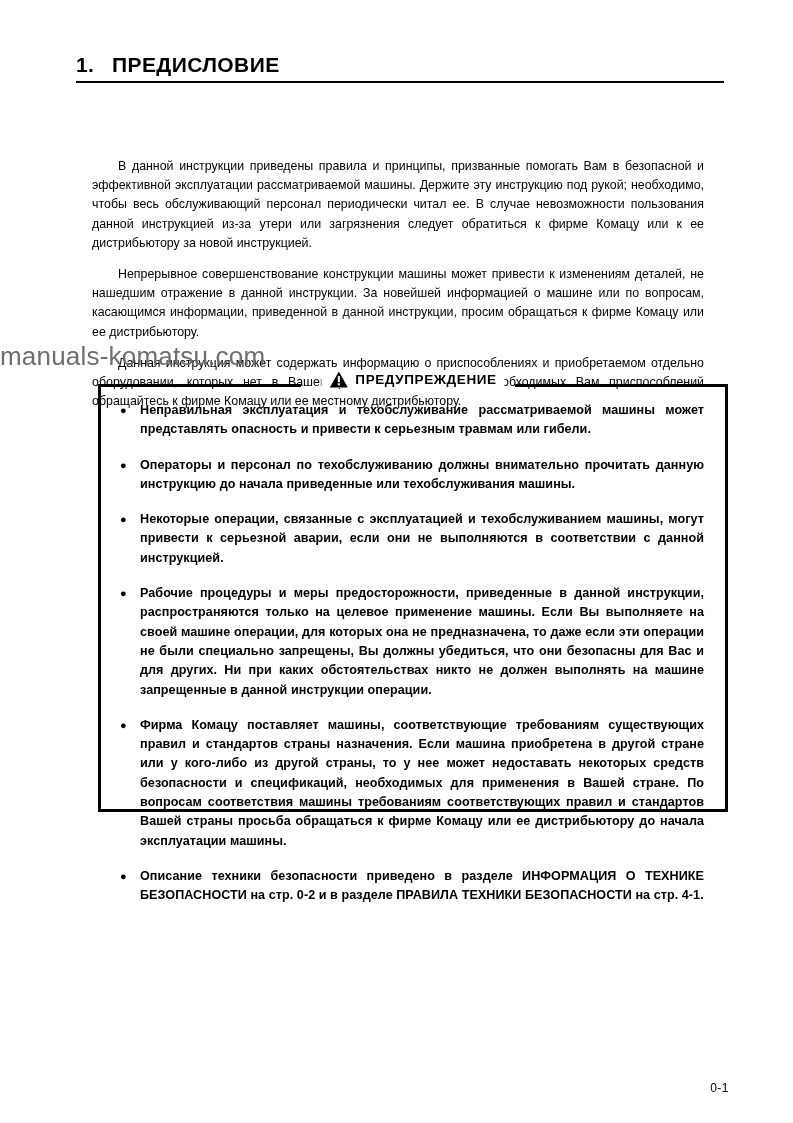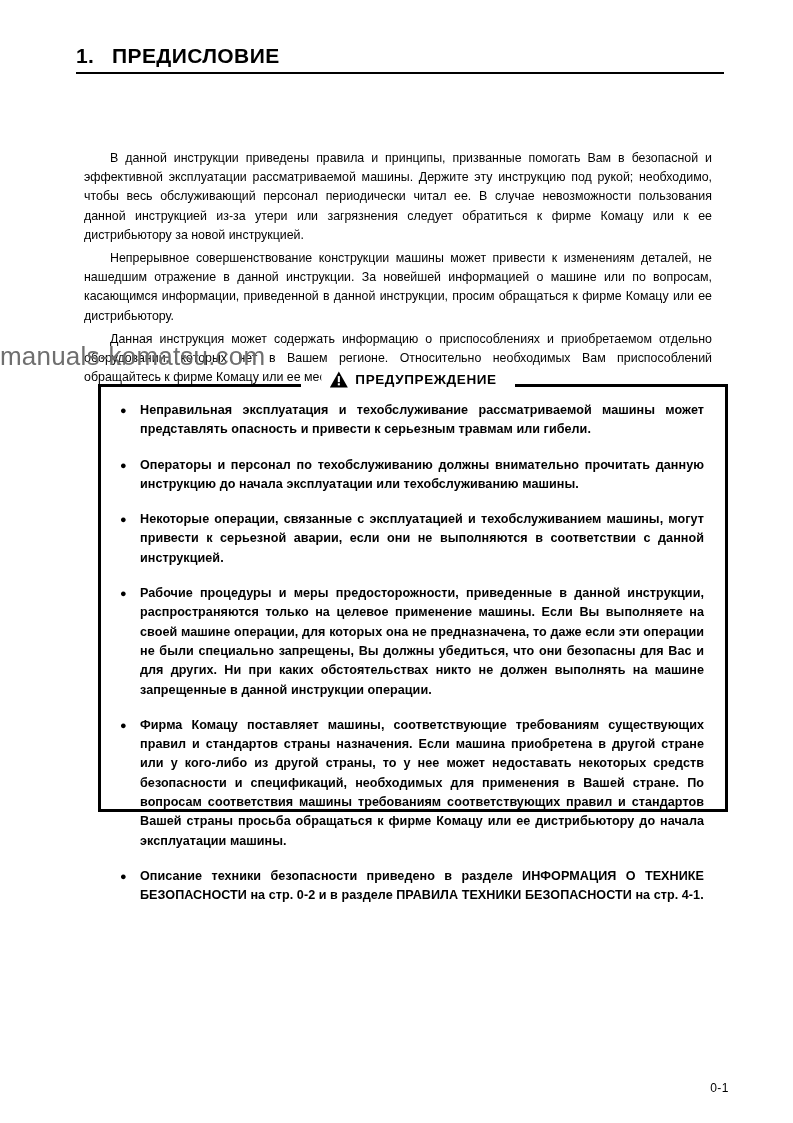--- a/index.html
+++ b/index.html
@@ -32,40 +32,41 @@
     font-weight: bold;
     letter-spacing: 0.4px;
     white-space: nowrap;
   }
   .heading-num {
     width: 36px;
     flex: 0 0 36px;
   }
   .heading-title {
     flex: 0 0 auto;
+    margin-top: 9px;
   }
   .heading-rule {
     margin-top: 4px;
     border-bottom: 2.5px solid #000;
     width: 100%;
   }
 
   
   .intro {
     position: absolute;
     left: 80px;
     top: 145px;
     width: 636px;
     font-size: 12.4px;
     line-height: 19.2px;
     text-align: justify;
     -webkit-font-smoothing: none;
   }
   .intro p {
-    margin: 4px;
+    margin: 12px;
     text-indent: 26px;
     text-align: justify;
     white-space: pre-line;
   }
 
   
   .watermark {
     position: absolute;
     left: 0;
     top: 341px;
@@ -216,21 +217,21 @@
       <span class="warn-title-text">ПРЕДУПРЕЖДЕНИЕ</span>
     </div>
 
     <div class="warn-list">
       <div class="warn-item">
         <span class="warn-bullet">●</span>
         <span class="warn-text">Неправильная эксплуатация и техобслуживание рассматриваемой машины может представлять опасность и привести к серьезным травмам или гибели.</span>
       </div>
       <div class="warn-item">
         <span class="warn-bullet">●</span>
-        <span class="warn-text">Операторы и персонал по техобслуживанию должны внимательно прочитать данную инструкцию до начала эксплуатации или техобслуживанию машины.</span>
+        <span class="warn-text">Операторы и персонал по техобслуживанию должны внимательно прочитать данную инструкцию до начала приведенные или техобслуживания машины.</span>
       </div>
       <div class="warn-item">
         <span class="warn-bullet">●</span>
         <span class="warn-text">Некоторые операции, связанные с эксплуатацией и техобслуживанием машины, могут привести к серьезной аварии, если они не выполняются в соответствии с данной инструкцией.</span>
       </div>
       <div class="warn-item">
         <span class="warn-bullet">●</span>
         <span class="warn-text">Рабочие процедуры и меры предосторожности, приведенные в данной инструкции, распространяются только на целевое применение машины. Если Вы выполняете на своей машине операции, для которых она не предназначена, то даже если эти операции не были специально запрещены, Вы должны убедиться, что они безопасны для Вас и для других. Ни при каких обстоятельствах никто не должен выполнять на машине запрещенные в данной инструкции операции.</span>
       </div>
       <div class="warn-item">

